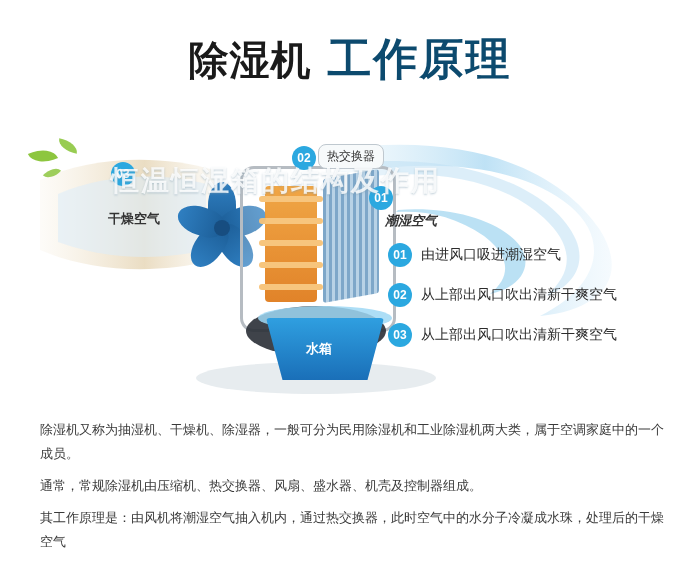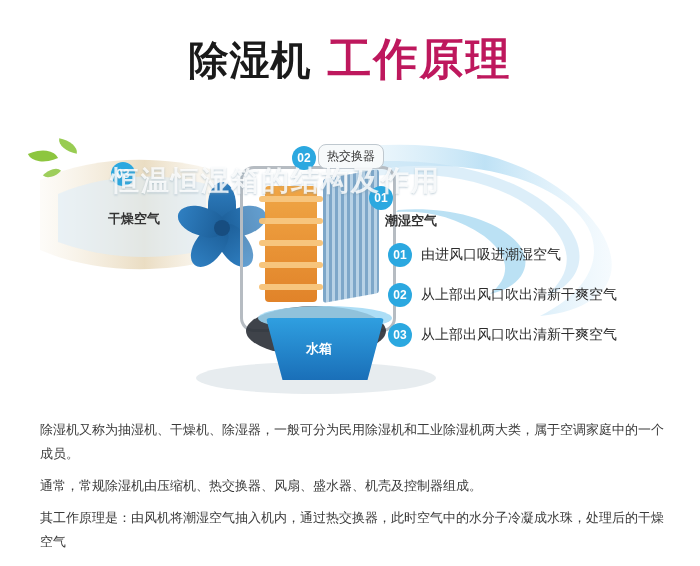--- a/index.html
+++ b/index.html
@@ -32,21 +32,21 @@
   }
   .title .t1 {
     font-size: 40px;
     font-weight: bold;
     color: #1a1a1a;
     letter-spacing: 1px;
   }
   .title .t2 {
     font-size: 44px;
     font-weight: bold;
-    color: #be185d;
+    color: #0c4a6e;
     letter-spacing: 2px;
     margin-left: 16px;
   }
 
   
   .illus {
     position: absolute;
     top: 110px;
     left: 0;
     width: 700px;
@@ -73,20 +73,21 @@
     color: #333;
     font-weight: bold;
   }
   .label-wet {
     position: absolute;
     left: 385px;
     top: 102px;
     font-size: 13px;
     color: #333;
     font-weight: bold;
+    font-style: italic;
   }
 
   
   .badge {
     position: absolute;
     width: 24px;
     height: 24px;
     border-radius: 50%;
     background: #2ba8e0;
     color: #ffffff;

